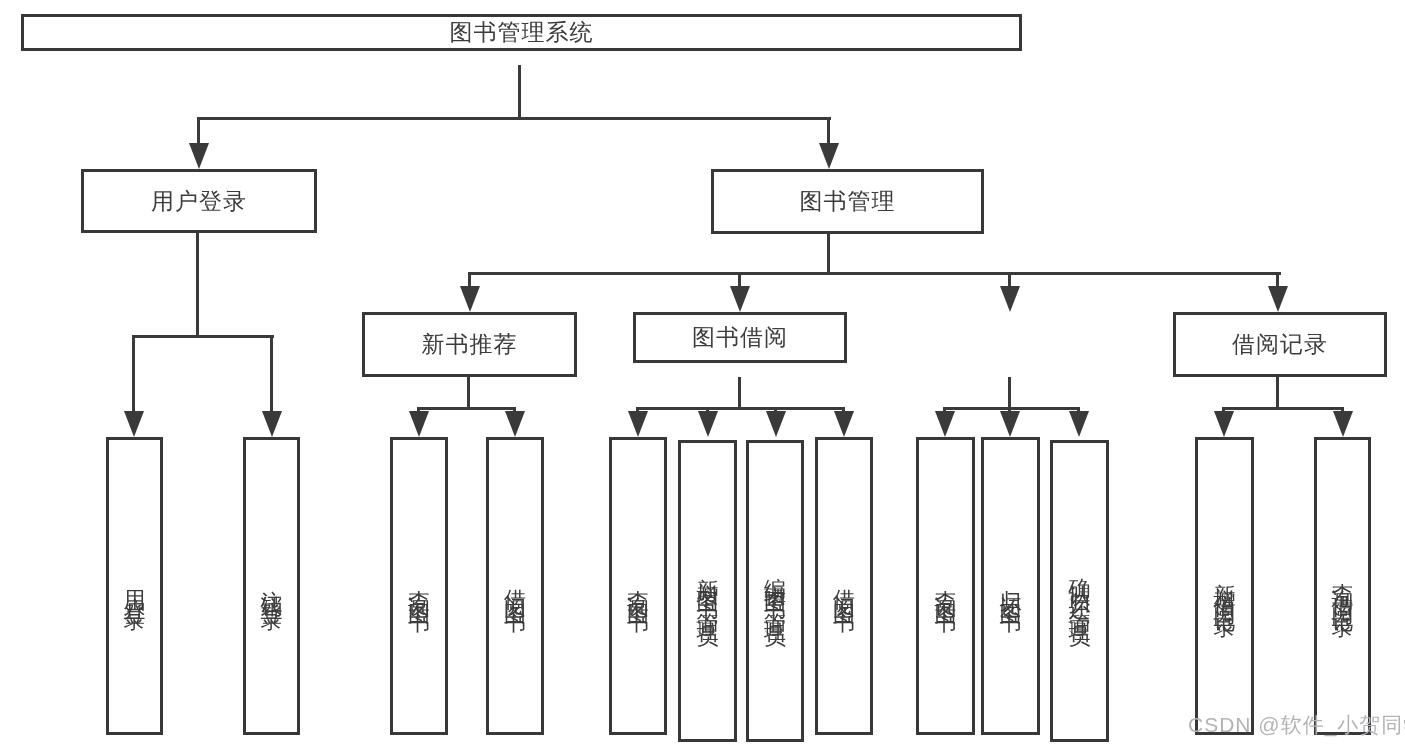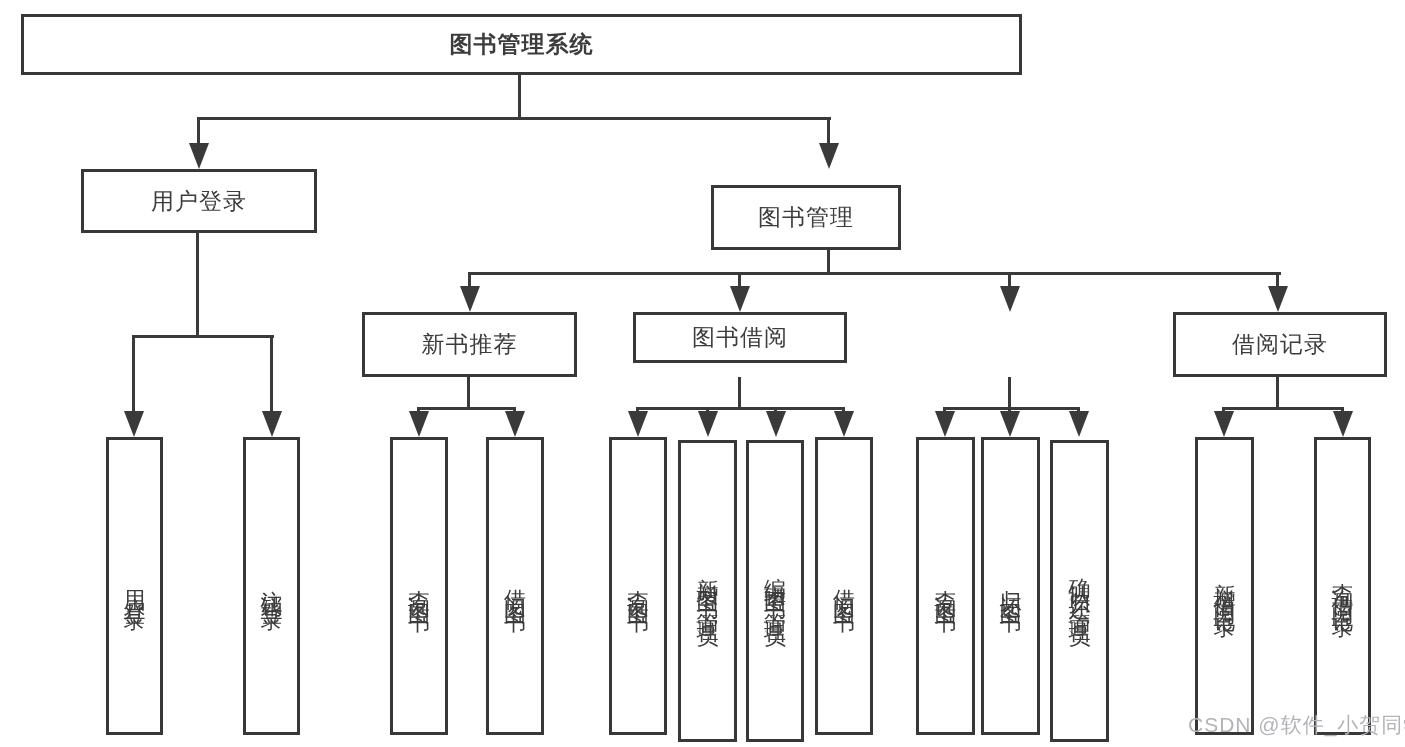--- a/index.html
+++ b/index.html
@@ -115,29 +115,29 @@
   <div class="vline" style="left:1077px;top:407px;height:6px;"></div>
   <div class="ah" style="left:1069px;top:411px;"></div>
 
   <div class="vline" style="left:1276px;top:377px;height:30px;"></div>
   <div class="hline" style="left:1223px;top:407px;width:121px;"></div>
   <div class="vline" style="left:1222px;top:407px;height:6px;"></div>
   <div class="ah" style="left:1214px;top:411px;"></div>
   <div class="vline" style="left:1341px;top:407px;height:6px;"></div>
   <div class="ah" style="left:1333px;top:411px;"></div>
 
-  <div class="box" style="left:21px;top:14px;width:1001px;height:61px;font-weight:bold;">
+  <div class="box" style="left:21px;top:14px;width:1001px;height:37px;">
     <span>图书管理系统</span>
   </div>
 
   <div class="box" style="left:81px;top:169px;width:236px;height:64px;">
     <span>用户登录</span>
   </div>
 
-  <div class="box" style="left:711px;top:169px;width:190px;height:65px;margin-top:16px;">
+  <div class="box" style="left:711px;top:169px;width:273px;height:65px;">
     <span>图书管理</span>
   </div>
 
   <div class="box" style="left:362px;top:312px;width:215px;height:65px;">
     <span>新书推荐</span>
   </div>
 
   <div class="box" style="left:633px;top:312px;width:214px;height:51px;">
     <span>图书借阅</span>
   </div>

